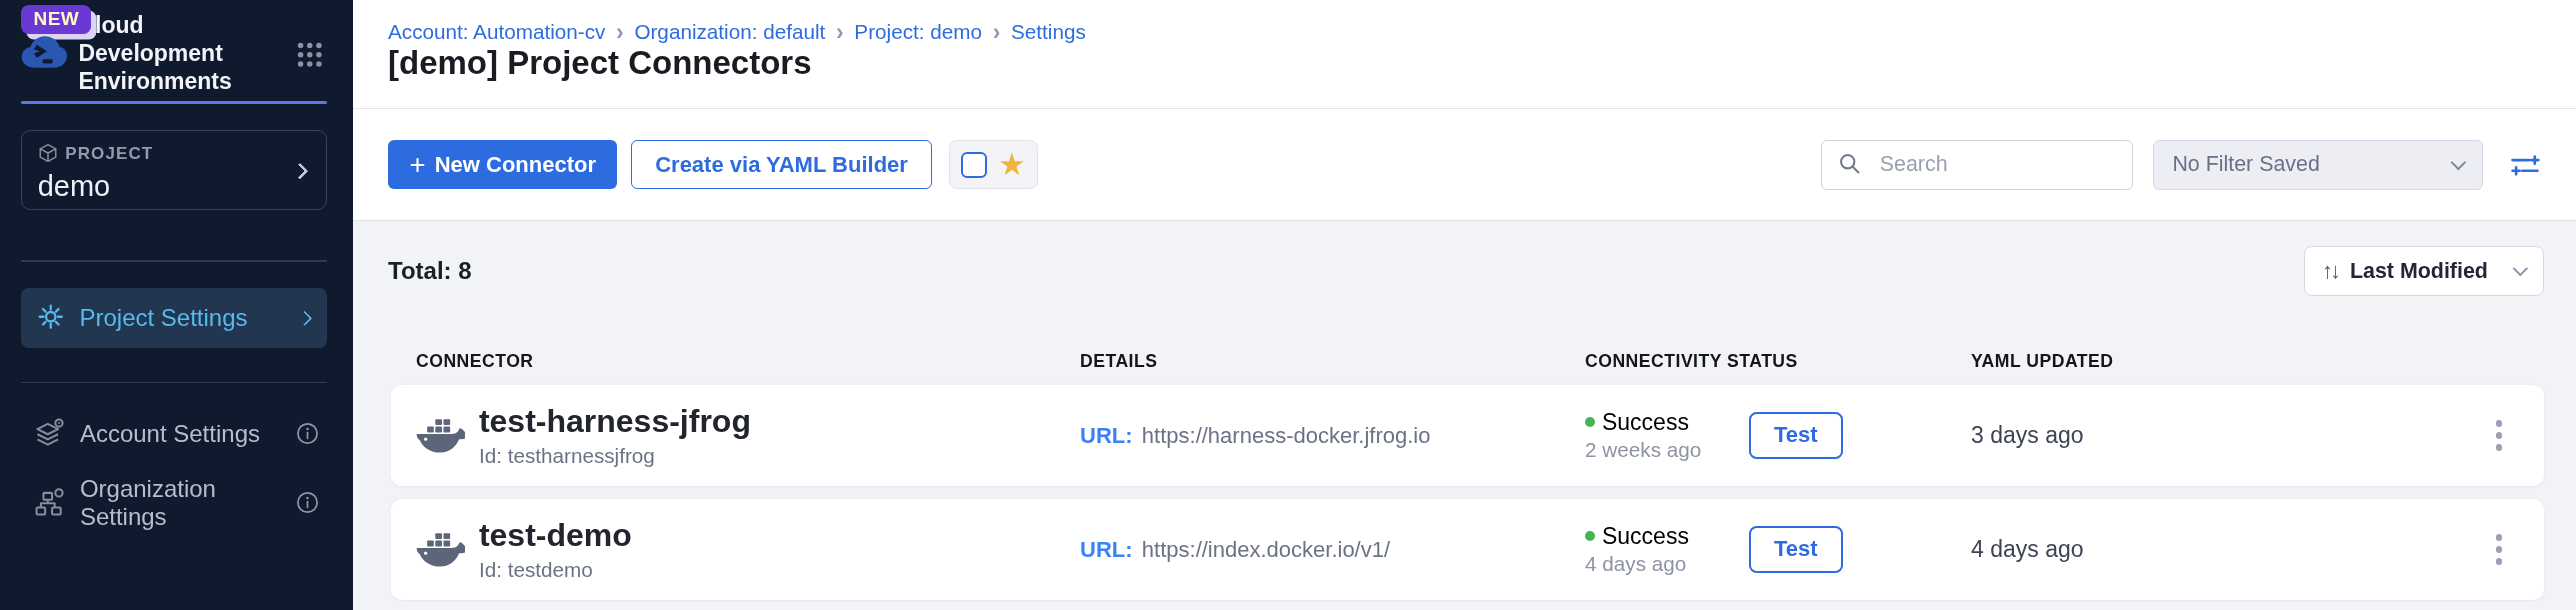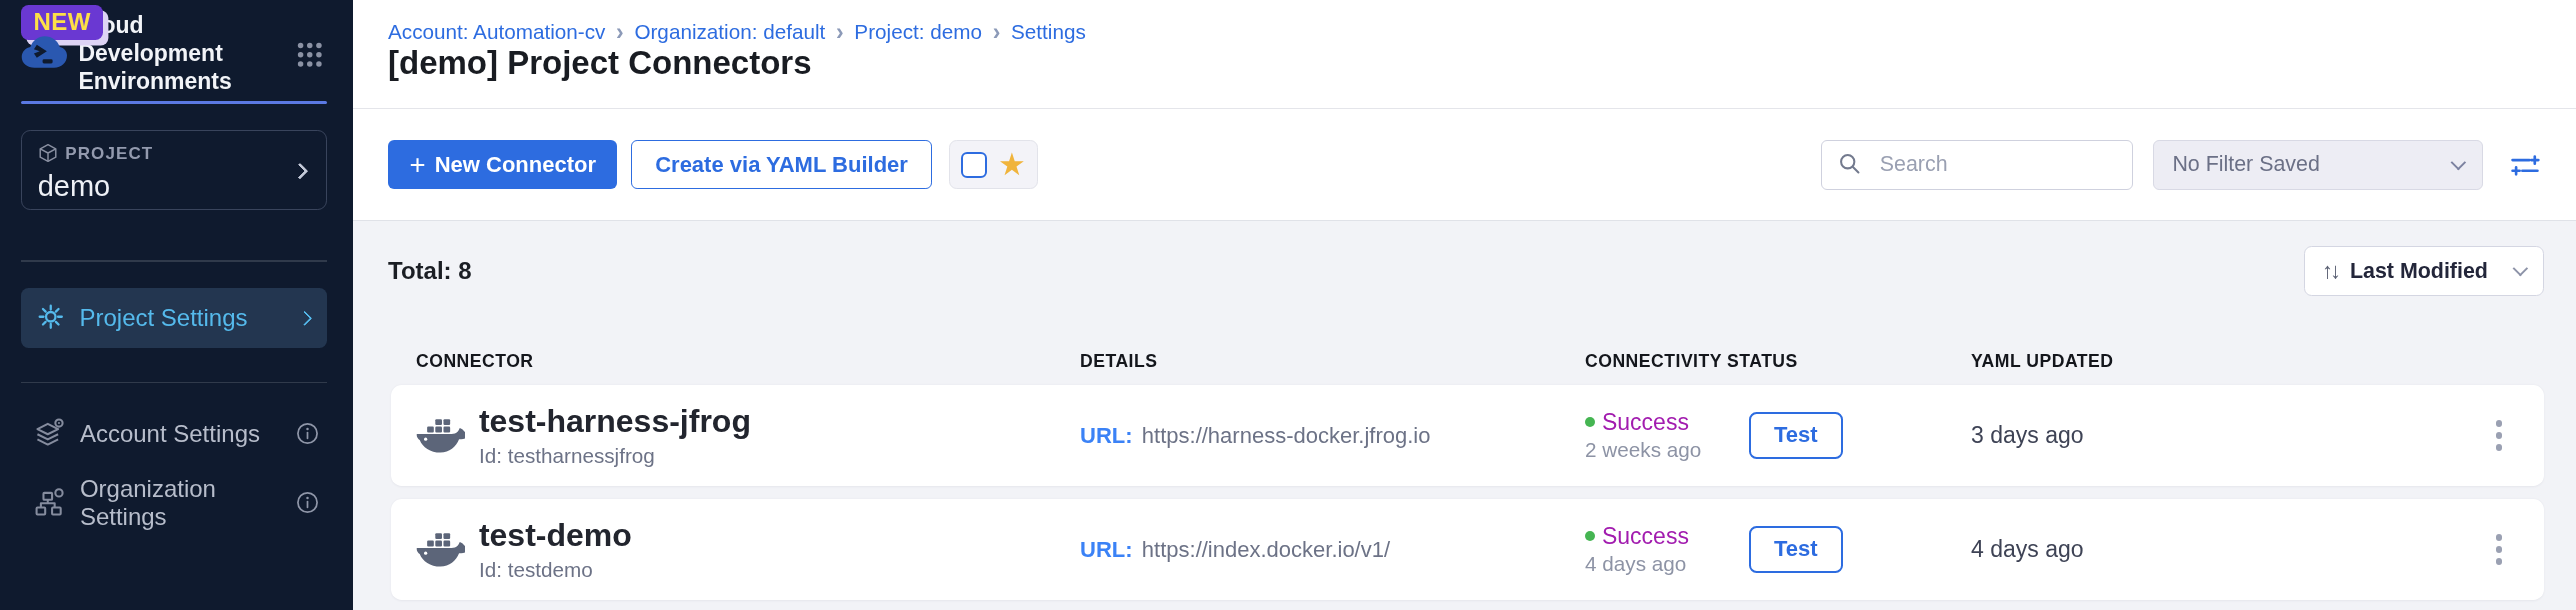--- a/index.html
+++ b/index.html
@@ -2,21 +2,21 @@
 <html style="font-size:12.2px"><head>
 <meta charset="utf-8">
 <style>
   * { margin:0; padding:0; box-sizing:border-box; }
   html,body { width:2576px; height:610px; overflow:hidden; font-family:"Liberation Sans", sans-serif; background:#fff; }
   .page { display:flex; width:2576px; height:610px; overflow:hidden; }
 
   
   .sidebar { width:353px; min-width:353px; height:100%; background:#0f1a2e; padding:0 26px 0 21.4px; color:#e8ebf2; }
   .logo-block { position:relative; height:93px; }
-  .new-badge { position:absolute; top:4.6px; left:0; background:#6a38d2; color:#fde047; font-size:24px; font-weight:700; padding:3.1px 12.2px 4.6px; border-radius:7.6px; box-shadow:5.4px 5.4px 0 0 #ddd3f4; letter-spacing:0.4px; }
+  .new-badge { position:absolute; top:4.6px; left:0; background:#6a38d2; color:#fef9c3; font-size:19px; font-weight:700; padding:3.1px 12.2px 4.6px; border-radius:7.6px; box-shadow:5.4px 5.4px 0 0 #ddd3f4; letter-spacing:0.4px; }
   .cloud-logo { position:absolute; left:0; top:35px; }
   .app-title { margin-left:57px; padding-top:10.7px; width:176px; font-size:23px; font-weight:700; line-height:28px; color:#f2f4f8; }
   .grid-icon { position:absolute; right:3.1px; top:41px; }
   .blue-rule { height:3.8px; background:#5b79e3; border-radius:2.3px; margin-top:7.6px; }
 
   .project-box { margin-top:26px; height:80px; border:1.5px solid #39445c; border-radius:9.2px; padding:11.5px 15.3px; position:relative; cursor:pointer; }
   .project-box .row1 { display:flex; align-items:center; gap:7.6px; }
   .project-label { font-size:17px; font-weight:700; letter-spacing:1.1px; color:#939aae; }
   .project-value { font-size:29px; color:#eef1f6; margin-top:3.8px; }
   .chev-right { width:12.2px; height:12.2px; border-right:3.1px solid #c3c9d8; border-bottom:3.1px solid #c3c9d8; transform:rotate(-45deg); border-radius:1.5px; }
@@ -73,21 +73,21 @@
   .cell-connector { display:flex; align-items:center; gap:13.8px; }
   .conn-name { font-size:32px; font-weight:700; color:#22252e; }
   .conn-id { font-size:20.7px; color:#6c7286; margin-top:3.8px; }
   .cell-details { display:flex; align-items:center; }
   .url-label { font-size:22px; font-weight:700; color:#3b82f6; margin-right:9.2px; }
   .url-value { font-size:22px; color:#6c7286; }
   .cell-status { display:flex; align-items:center; }
   .status-block { width:150px; }
   .status-line1 { display:flex; align-items:center; gap:6.9px; }
   .status-dot { width:10px; height:10px; border-radius:50%; background:#45b552; }
-  .status-text { font-size:23px; color:#a21caf; }
+  .status-text { font-size:23px; color:#000000; }
   .status-time { font-size:20.7px; color:#8d93a5; margin-top:2.3px; }
   .btn-test { margin-left:13.8px; background:#fff; color:#2d6ce0; font-weight:700; font-size:22px; height:47px; padding:0 23px; border:2.3px solid #2d6ce0; border-radius:7.6px; cursor:pointer; font-family:inherit; }
   .cell-updated { display:flex; align-items:center; justify-content:space-between; }
   .updated-text { font-size:23px; color:#3e4355; }
   .kebab { display:flex; flex-direction:column; gap:5.4px; padding:4.6px 7.6px; cursor:pointer; }
   .kebab span { width:6.9px; height:6.9px; border-radius:50%; background:#9aa0b2; }
 </style>
 </head>
 <body>
 

